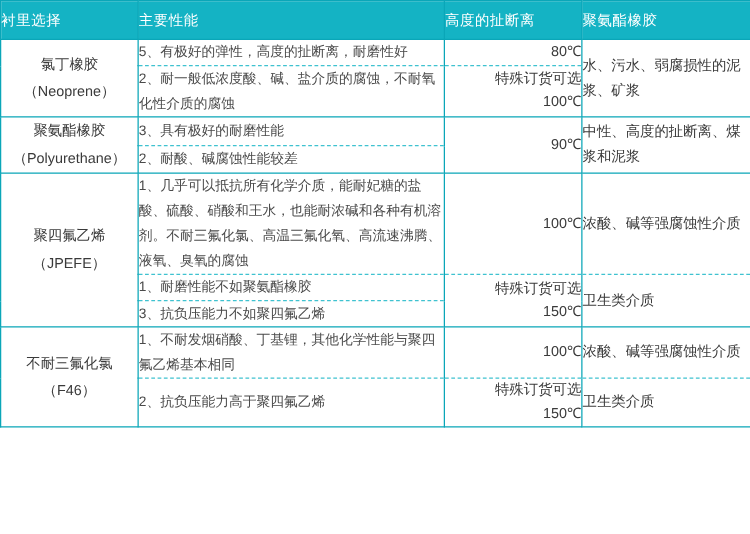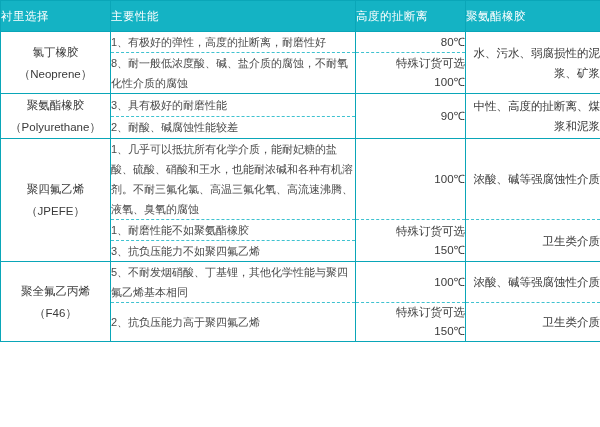--- a/index.html
+++ b/index.html
@@ -68,21 +68,21 @@
     font-size: 11.5px;
     line-height: 19px;
     color: #3a3a3a;
     padding: 4px;
   }
   td.scope {
     font-size: 11.5px;
     line-height: 20px;
     color: #3a3a3a;
     padding: 6px 8px 6px 10px;
-    text-align: right;
+    text-align: left;
   }
   
   .dash-bottom { border-bottom: 1px dashed #3fc2d0 !important; }
   .dash-top    { border-top: 1px dashed #3fc2d0 !important; }
 </style>
 </head>
 <body>
 
 <div class="sheet">
   <table class="spec">
@@ -100,28 +100,28 @@
         <th>聚氨酯橡胶</th>
       </tr>
     </thead>
     <tbody>
 
       <tr>
         <td class="material" rowspan="2">
           <span class="name">氯丁橡胶</span>
           <span class="en">（Neoprene）</span>
         </td>
-        <td class="props dash-bottom">1、有极好的弹性，高度的扯断离，耐磨性好</td>
+        <td class="props dash-bottom">5、有极好的弹性，高度的扯断离，耐磨性好</td>
         <td class="temp dash-bottom">
           <div>80℃</div>
         </td>
         <td class="scope" rowspan="2">水、污水、弱腐损性的泥浆、矿浆</td>
       </tr>
       <tr>
-        <td class="props dash-top">8、耐一般低浓度酸、碱、盐介质的腐蚀，不耐氧化性介质的腐蚀</td>
+        <td class="props dash-top">2、耐一般低浓度酸、碱、盐介质的腐蚀，不耐氧化性介质的腐蚀</td>
         <td class="temp dash-top">
           <div>特殊订货可选</div>
           <div>100℃</div>
         </td>
       </tr>
 
       <tr>
         <td class="material" rowspan="2">
           <span class="name">聚氨酯橡胶</span>
           <span class="en">（Polyurethane）</span>
@@ -154,24 +154,24 @@
           <div>150℃</div>
         </td>
         <td class="scope dash-top" rowspan="2">卫生类介质</td>
       </tr>
       <tr>
         <td class="props dash-top">3、抗负压能力不如聚四氟乙烯</td>
       </tr>
 
       <tr>
         <td class="material" rowspan="2">
-          <span class="name">聚全氟乙丙烯</span>
+          <span class="name">不耐三氟化氯</span>
           <span class="en">（F46）</span>
         </td>
-        <td class="props dash-bottom">5、不耐发烟硝酸、丁基锂，其他化学性能与聚四氟乙烯基本相同</td>
+        <td class="props dash-bottom">1、不耐发烟硝酸、丁基锂，其他化学性能与聚四氟乙烯基本相同</td>
         <td class="temp dash-bottom">
           <div>100℃</div>
         </td>
         <td class="scope dash-bottom">浓酸、碱等强腐蚀性介质</td>
       </tr>
       <tr>
         <td class="props dash-top">2、抗负压能力高于聚四氟乙烯</td>
         <td class="temp dash-top">
           <div>特殊订货可选</div>
           <div>150℃</div>

